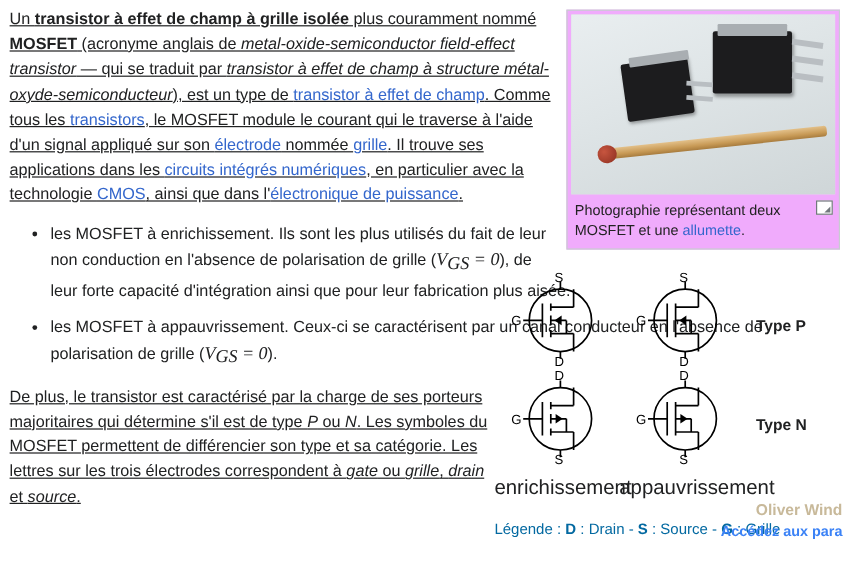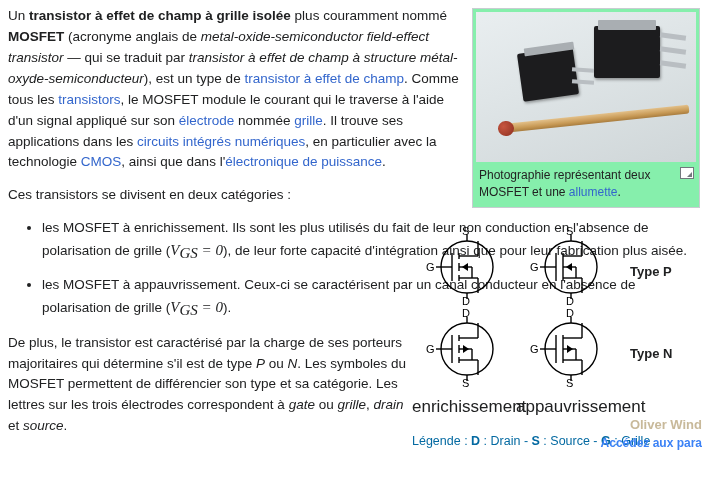--- a/index.html
+++ b/index.html
@@ -31,21 +31,21 @@
   }
   .bold { font-weight: bold; }
   .ital { font-style: italic; }
 
   
   .figure {
     float: right;
     width: 228px;
     margin: 2px 0 6px 12px;
     border: 1px solid #c8ccd1;
-    background: #86efac;
+    background: #f0abfc;
     box-sizing: border-box;
   }
   .figure .thumbbox {
     padding: 3px 3px 0 3px;
   }
   .figure .photo {
     width: 220px;
     height: 150px;
     display: block;
     position: relative;
@@ -110,21 +110,21 @@
   }
   .photo .matchhead {
     position: absolute;
     left: 22px; top: 109px;
     width: 16px; height: 15px;
     background: radial-gradient(circle at 35% 35%, #c7553f, #8c2f20);
     border-radius: 50%;
     transform: rotate(-6deg);
   }
 
-  p { margin: 0 0 12px 0; }
+  p { margin: 0 0 12px 0; text-decoration: underline; }
   .intro { margin-bottom: 12px; }
 
   ul.bullets {
     margin: 0 0 10px 0;
     padding-left: 34px;
     list-style: disc;
   }
   ul.bullets li { margin-bottom: 10px; }
   .math {
     font-family: "Liberation Serif", serif;
@@ -217,21 +217,20 @@
     <div class="caption">
       <span class="enlarge-icon"></span>
       <span>Photographie représentant deux MOSFET et une </span><a class="link">allumette</a><span>.</span>
     </div>
   </div>
 
   <p class="intro">
     <span>Un </span><span class="bold">transistor à effet de champ à grille isolée</span><span> plus couramment nommé </span><span class="bold">MOSFET</span><span> (acronyme anglais de </span><span class="ital">metal-oxide-semiconductor field-effect transistor</span><span> — qui se traduit par </span><span class="ital">transistor à effet de champ à structure métal-oxyde-semiconducteur</span><span>), est un type de </span><a class="link">transistor à effet de champ</a><span>. Comme tous les </span><a class="link">transistors</a><span>, le MOSFET module le courant qui le traverse à l'aide d'un signal appliqué sur son </span><a class="link">électrode</a><span> nommée </span><a class="link">grille</a><span>. Il trouve ses applications dans les </span><a class="link">circuits intégrés numériques</a><span>, en particulier avec la technologie </span><a class="link">CMOS</a><span>, ainsi que dans l'</span><a class="link">électronique de puissance</a><span>.</span>
   </p>
 
-  <p>Ces transistors se divisent en deux catégories :</p>
 
   <ul class="bullets">
     <li>
       <span>les MOSFET à enrichissement. Ils sont les plus utilisés du fait de leur non conduction en l'absence de polarisation de grille (</span><span class="math">V<span class="sub">GS</span> = 0</span><span>), de leur forte capacité d'intégration ainsi que pour leur fabrication plus aisée.</span>
     </li>
     <li>
       <span>les MOSFET à appauvrissement. Ceux-ci se caractérisent par un canal conducteur en l'absence de polarisation de grille (</span><span class="math">V<span class="sub">GS</span> = 0</span><span>).</span>
     </li>
   </ul>
 

